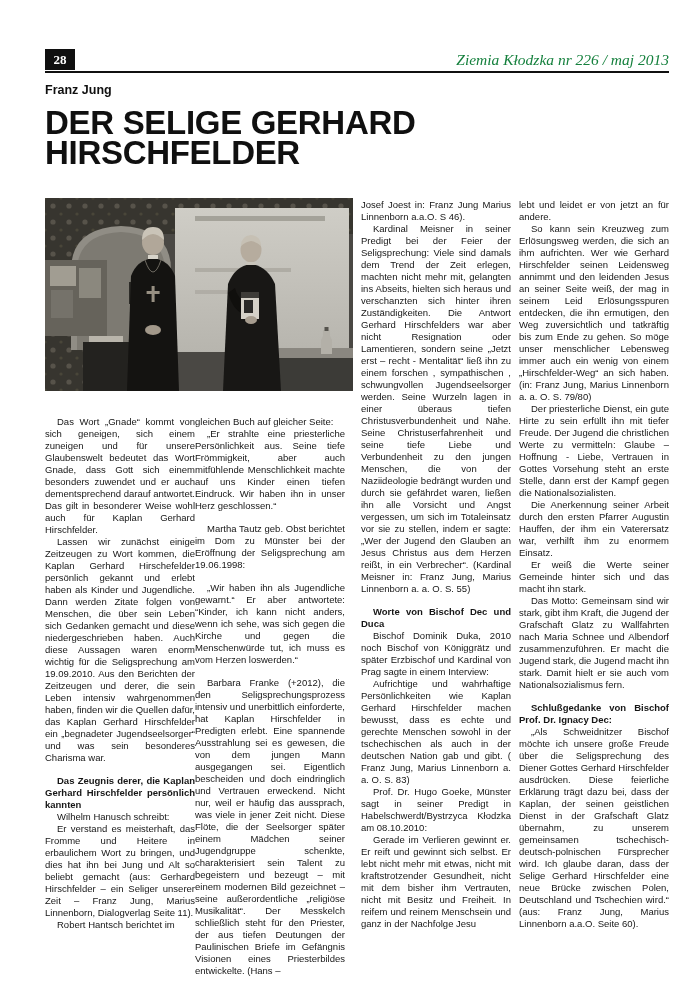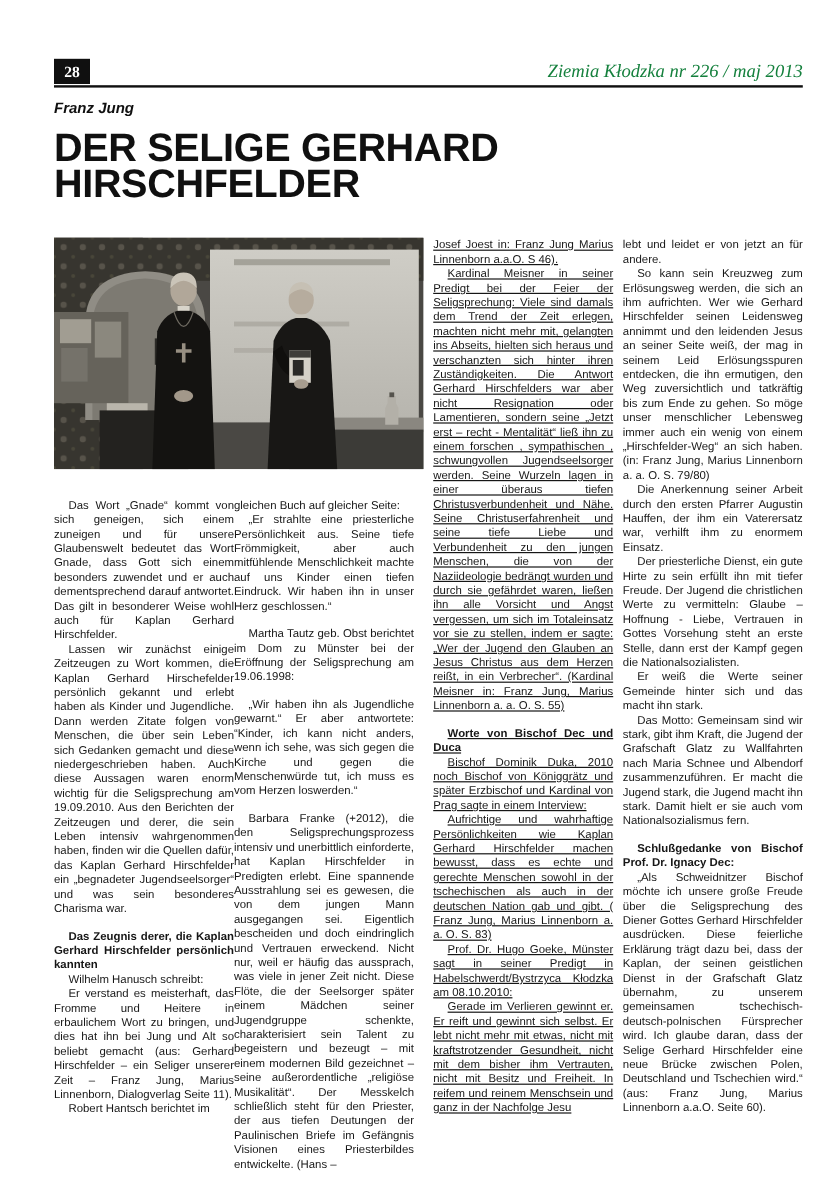--- a/index.html
+++ b/index.html
@@ -12,37 +12,37 @@
   .pagenum{
     position:absolute;left:45px;top:49px;width:30px;height:21px;background:#101010;
     color:#ffffff;font-family:"Liberation Serif",serif;font-weight:bold;font-size:13px;
     display:flex;align-items:center;justify-content:center;
   }
   .journal{
     position:absolute;right:31px;top:51px;width:400px;text-align:right;
     font-family:"Liberation Serif",serif;font-style:italic;font-size:15.5px;color:#15803d;
   }
   .rule{position:absolute;left:45px;top:71px;width:624px;height:2px;background:#101010;}
-  .byline{position:absolute;left:45px;top:83px;font-size:12.5px;font-weight:bold;font-style:italic;color:#101010;}
+  .byline{position:absolute;left:45px;top:83px;font-size:12.5px;font-weight:bold;color:#101010;}
   .title{
     position:absolute;left:45px;top:108px;width:620px;font-weight:bold;color:#101010;
     font-size:33px;line-height:30px;letter-spacing:-0.3px;
   }
   
   .photo{position:absolute;left:45px;top:198px;width:308px;height:193px;display:block;}
   .caption{position:absolute;left:45px;top:396px;width:308px;font-size:10.5px;font-weight:bold;color:#101010;}
   
   .col{position:absolute;width:150px;font-size:9.5px;line-height:12px;text-align:justify;}
   .col p{margin:0;text-indent:12px;}
   .col p.noind{text-indent:0;}
   .col p.gap{margin-top:11px;}
   .col p.subhead{font-weight:bold;}
   #col1{left:45px;top:416px;height:532px;}
   #col2{left:195px;top:416px;height:532px;}
-  #col3{left:361px;top:199px;height:750px;text-decoration:underline;}
+  #col3{left:361px;top:199px;height:750px;}
   #col4{left:519px;top:199px;height:750px;}
 </style>
 </head>
 <body>
 
 <div class="page">
 
   <div class="pagenum">
     <span>28</span>
   </div>
@@ -139,21 +139,21 @@
     <p class="subhead gap">Worte von Bischof Dec und Duca</p>
     <p>Bischof Dominik Duka, 2010 noch Bischof von Königgrätz und später Erzbischof und Kardinal von Prag sagte in einem Interview:</p>
     <p>Aufrichtige und wahrhaftige Persönlichkeiten wie Kaplan Gerhard Hirschfelder machen bewusst, dass es echte und gerechte Menschen sowohl in der tschechischen als auch in der deutschen Nation gab und gibt. ( Franz Jung, Marius Linnenborn a. a. O. S. 83)</p>
     <p>Prof. Dr. Hugo Goeke, Münster sagt in seiner Predigt in Habelschwerdt/Bystrzyca Kłodzka am 08.10.2010:</p>
     <p>Gerade im Verlieren gewinnt er. Er reift und gewinnt sich selbst. Er lebt nicht mehr mit etwas, nicht mit kraftstrotzender Gesundheit, nicht mit dem bisher ihm Vertrauten, nicht mit Besitz und Freiheit. In reifem und reinem Menschsein und ganz in der Nachfolge Jesu</p>
   </div>
 
   <div class="col" id="col4">
     <p class="noind">lebt und leidet er von jetzt an für andere.</p>
     <p>So kann sein Kreuzweg zum Erlösungsweg werden, die sich an ihm aufrichten. Wer wie Gerhard Hirschfelder seinen Leidensweg annimmt und den leidenden Jesus an seiner Seite weiß, der mag in seinem Leid Erlösungsspuren entdecken, die ihn ermutigen, den Weg zuversichtlich und tatkräftig bis zum Ende zu gehen. So möge unser menschlicher  Lebensweg immer auch ein wenig von einem „Hirschfelder-Weg“ an sich haben. (in: Franz Jung, Marius Linnenborn a. a. O. S. 79/80)</p>
+    <p>Der priesterliche Dienst, ein gute Hirte zu sein erfüllt ihn mit tiefer Freude. Der Jugend die christlichen Werte zu vermitteln: Glaube – Hoffnung - Liebe, Vertrauen in Gottes Vorsehung steht an erste Stelle, dann erst der Kampf gegen die Nationalsozialisten.</p>
     <p>Die Anerkennung seiner Arbeit durch den ersten Pfarrer Augustin Hauffen, der ihm ein Vaterersatz war, verhilft ihm zu enormem Einsatz.</p>
-    <p>Der priesterliche Dienst, ein gute Hirte zu sein erfüllt ihn mit tiefer Freude. Der Jugend die christlichen Werte zu vermitteln: Glaube – Hoffnung - Liebe, Vertrauen in Gottes Vorsehung steht an erste Stelle, dann erst der Kampf gegen die Nationalsozialisten.</p>
     <p>Er weiß die Werte seiner Gemeinde hinter sich und das macht ihn stark.</p>
     <p>Das Motto: Gemeinsam sind wir stark, gibt ihm Kraft, die Jugend der Grafschaft Glatz zu Wallfahrten nach Maria Schnee und Albendorf zusammenzuführen. Er macht die Jugend stark, die Jugend macht ihn stark. Damit hielt er sie auch vom Nationalsozialismus fern.</p>
     <p class="subhead gap">Schlußgedanke von Bischof Prof. Dr. Ignacy Dec:</p>
     <p>„Als Schweidnitzer Bischof möchte ich unsere große Freude über die Seligsprechung des Diener Gottes Gerhard Hirschfelder ausdrücken. Diese feierliche Erklärung trägt dazu bei, dass der Kaplan, der seinen geistlichen Dienst in der Grafschaft Glatz übernahm, zu unserem gemeinsamen tschechisch-deutsch-polnischen Fürsprecher wird. Ich glaube daran, dass der Selige Gerhard Hirschfelder eine neue Brücke zwischen Polen, Deutschland und Tschechien wird.“ (aus: Franz Jung, Marius Linnenborn a.a.O. Seite 60).</p>
   </div>
 
 </div>
 
 </body></html>

